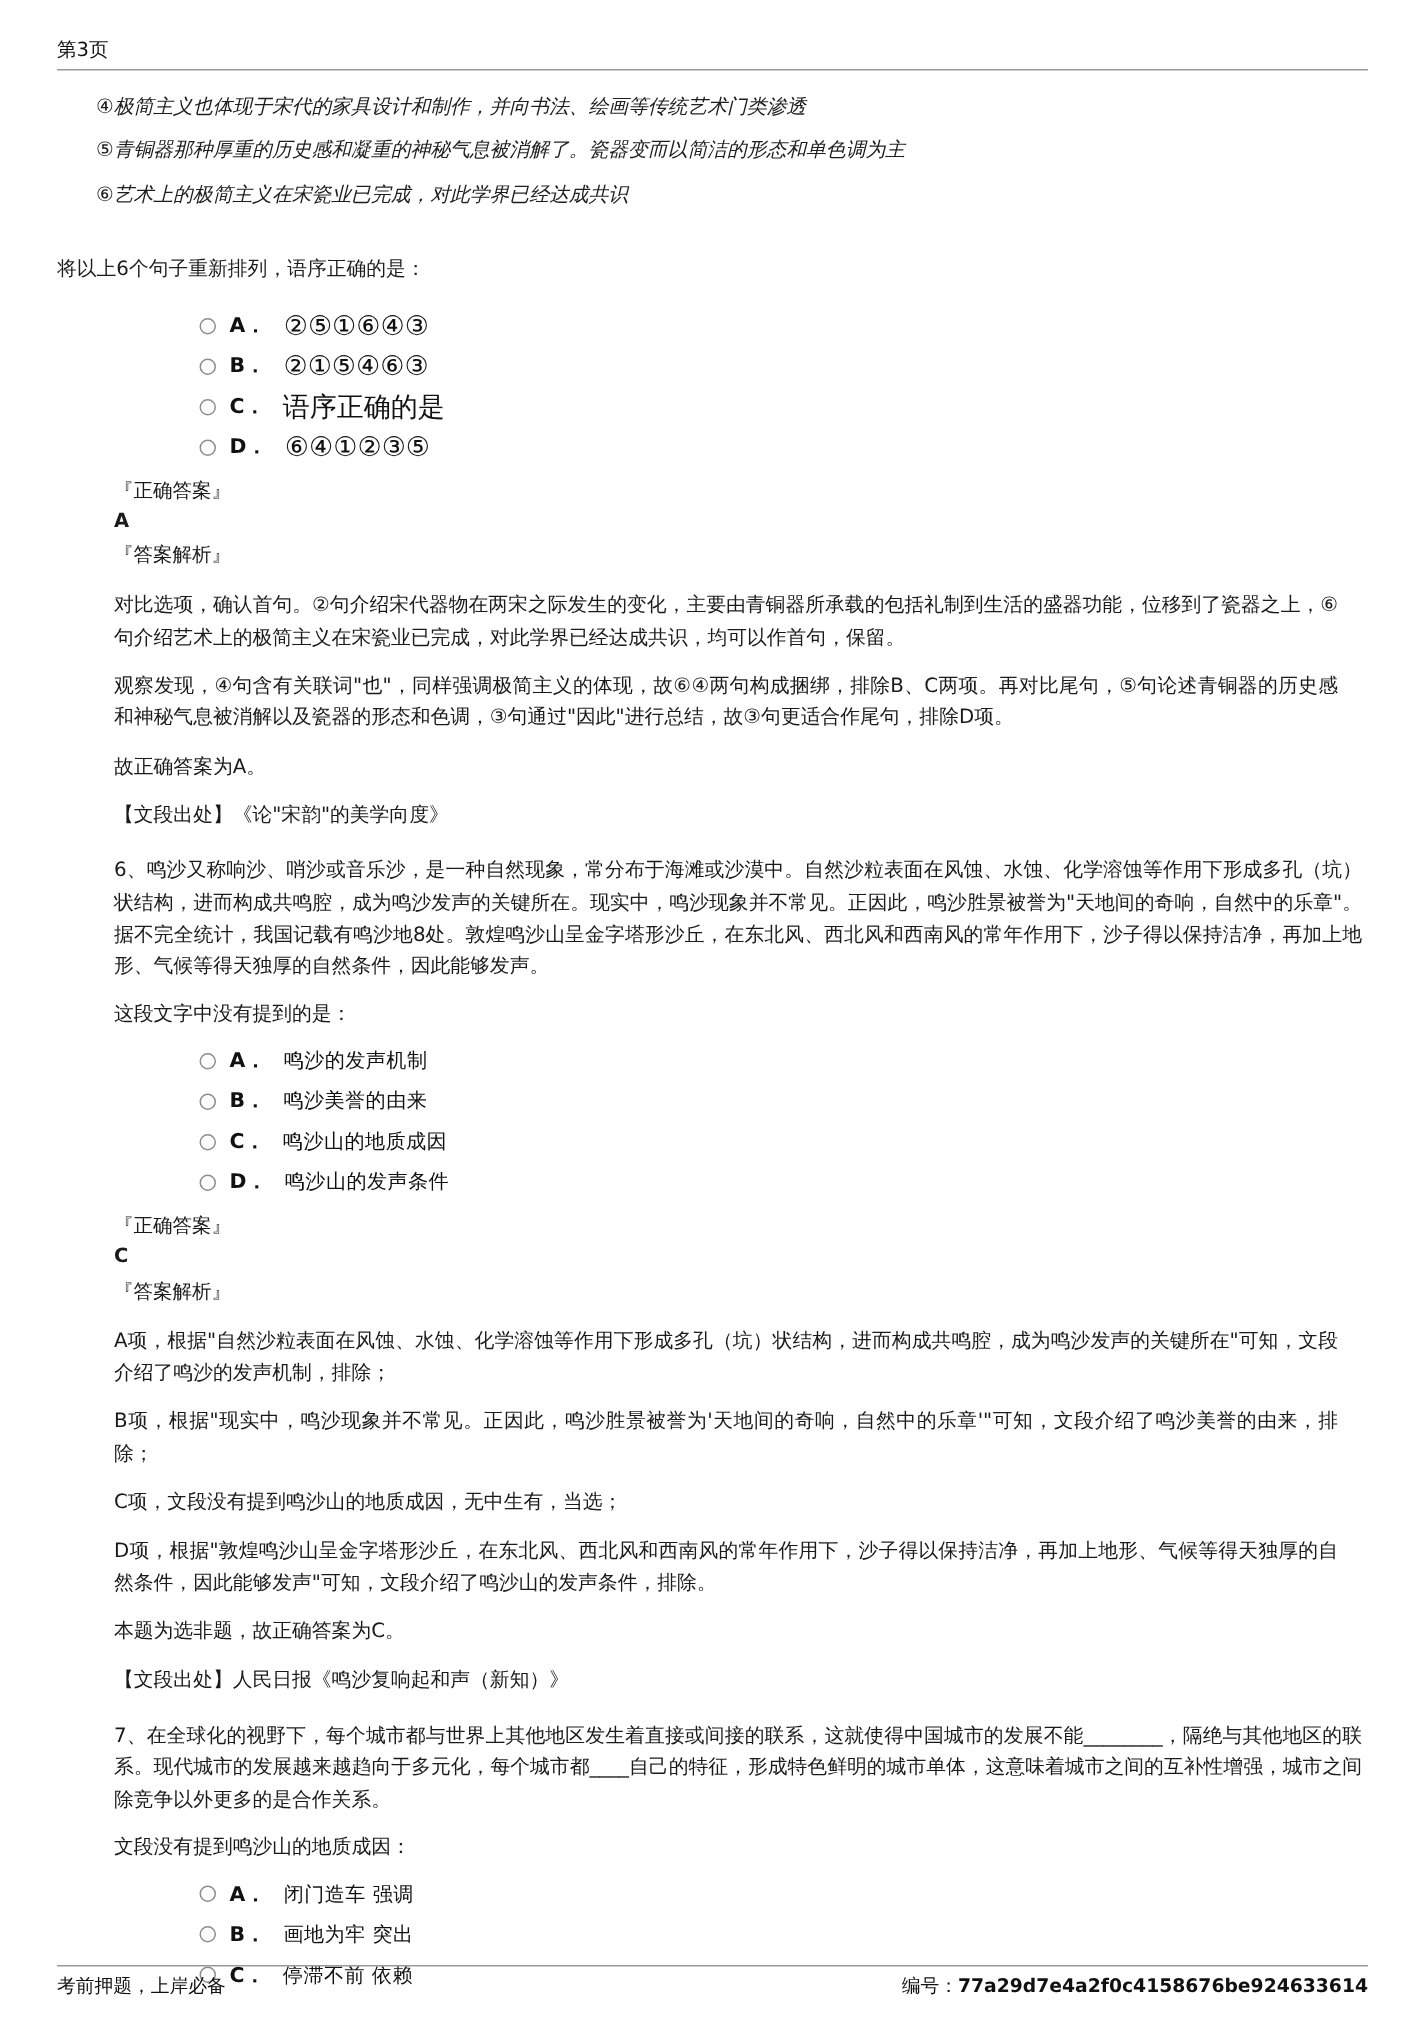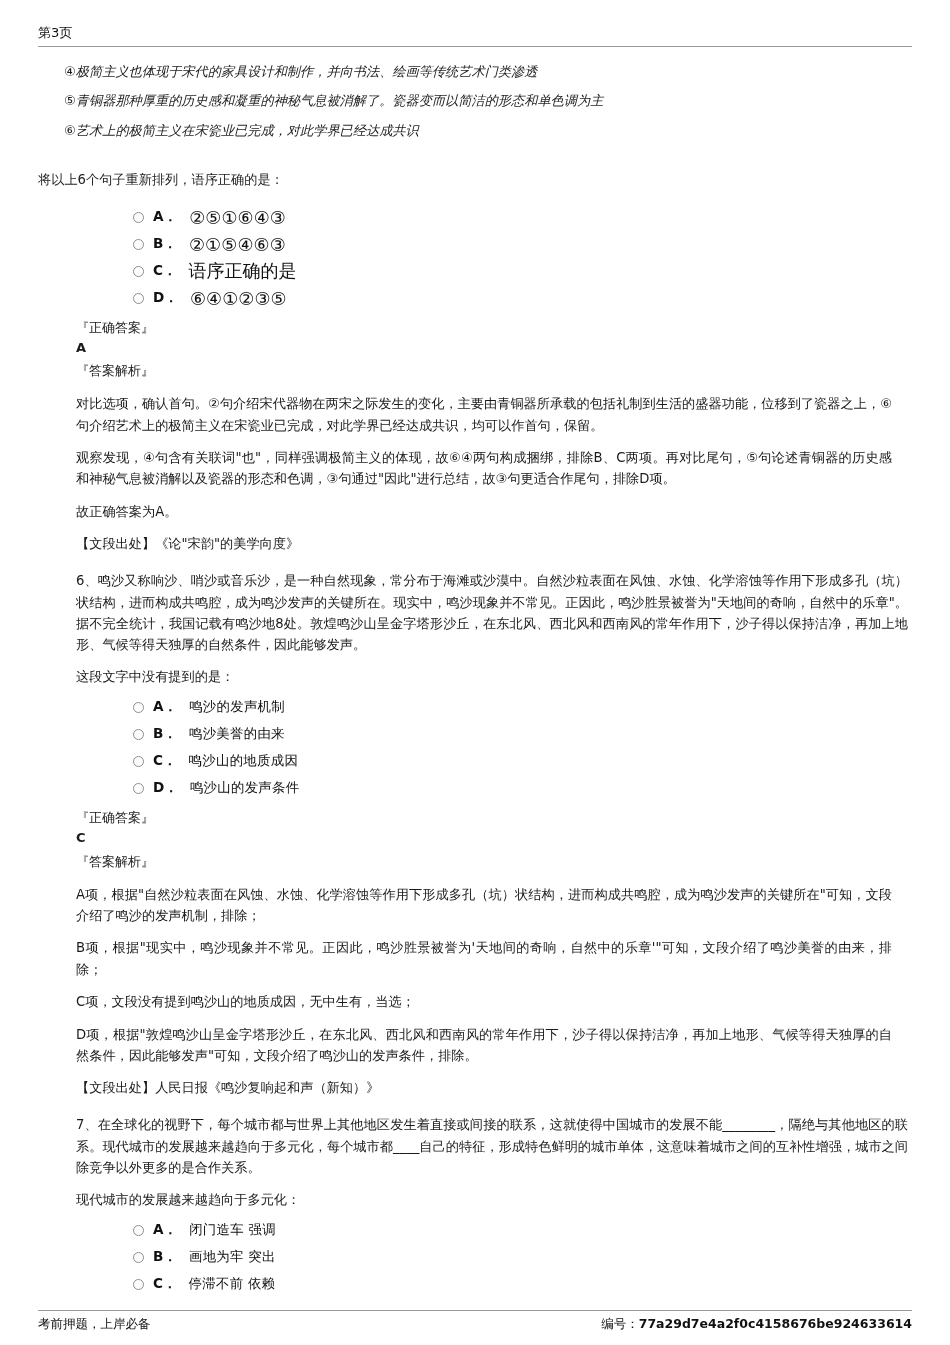--- a/index.html
+++ b/index.html
@@ -223,24 +223,25 @@
     </div>
 
     <p class="label-line">『正确答案』</p>
     <p class="answer-letter">C</p>
     <p class="label-line">『答案解析』</p>
 
     <p class="expl" style="margin-top:12px;">A项，根据"自然沙粒表面在风蚀、水蚀、化学溶蚀等作用下形成多孔（坑）状结构，进而构成共鸣腔，成为鸣沙发声的关键所在"可知，文段介绍了鸣沙的发声机制，排除；</p>
     <p class="expl">B项，根据"现实中，鸣沙现象并不常见。正因此，鸣沙胜景被誉为'天地间的奇响，自然中的乐章'"可知，文段介绍了鸣沙美誉的由来，排除；</p>
     <p class="expl">C项，文段没有提到鸣沙山的地质成因，无中生有，当选；</p>
     <p class="expl">D项，根据"敦煌鸣沙山呈金字塔形沙丘，在东北风、西北风和西南风的常年作用下，沙子得以保持洁净，再加上地形、气候等得天独厚的自然条件，因此能够发声"可知，文段介绍了鸣沙山的发声条件，排除。</p>
+    <p class="expl">本题为选非题，故正确答案为C。</p>
     <p class="source">【文段出处】人民日报《鸣沙复响起和声（新知）》</p>
 
     <p class="qstem" style="padding-left:38px;">7、在全球化的视野下，每个城市都与世界上其他地区发生着直接或间接的联系，这就使得中国城市的发展不能________，隔绝与其他地区的联系。现代城市的发展越来越趋向于多元化，每个城市都____自己的特征，形成特色鲜明的城市单体，这意味着城市之间的互补性增强，城市之间除竞争以外更多的是合作关系。</p>
-    <p class="qprompt">现代城市的发展越来越趋向于多元化：</p>
+    <p class="qprompt">文段没有提到鸣沙山的地质成因：</p>
 
     <div class="options">
       <div class="opt-row">
         <span class="radio"></span>
         <span class="opt-letter">A．</span>
         <span class="opt-text">闭门造车 强调</span>
       </div>
       <div class="opt-row">
         <span class="radio"></span>
         <span class="opt-letter">B．</span>

